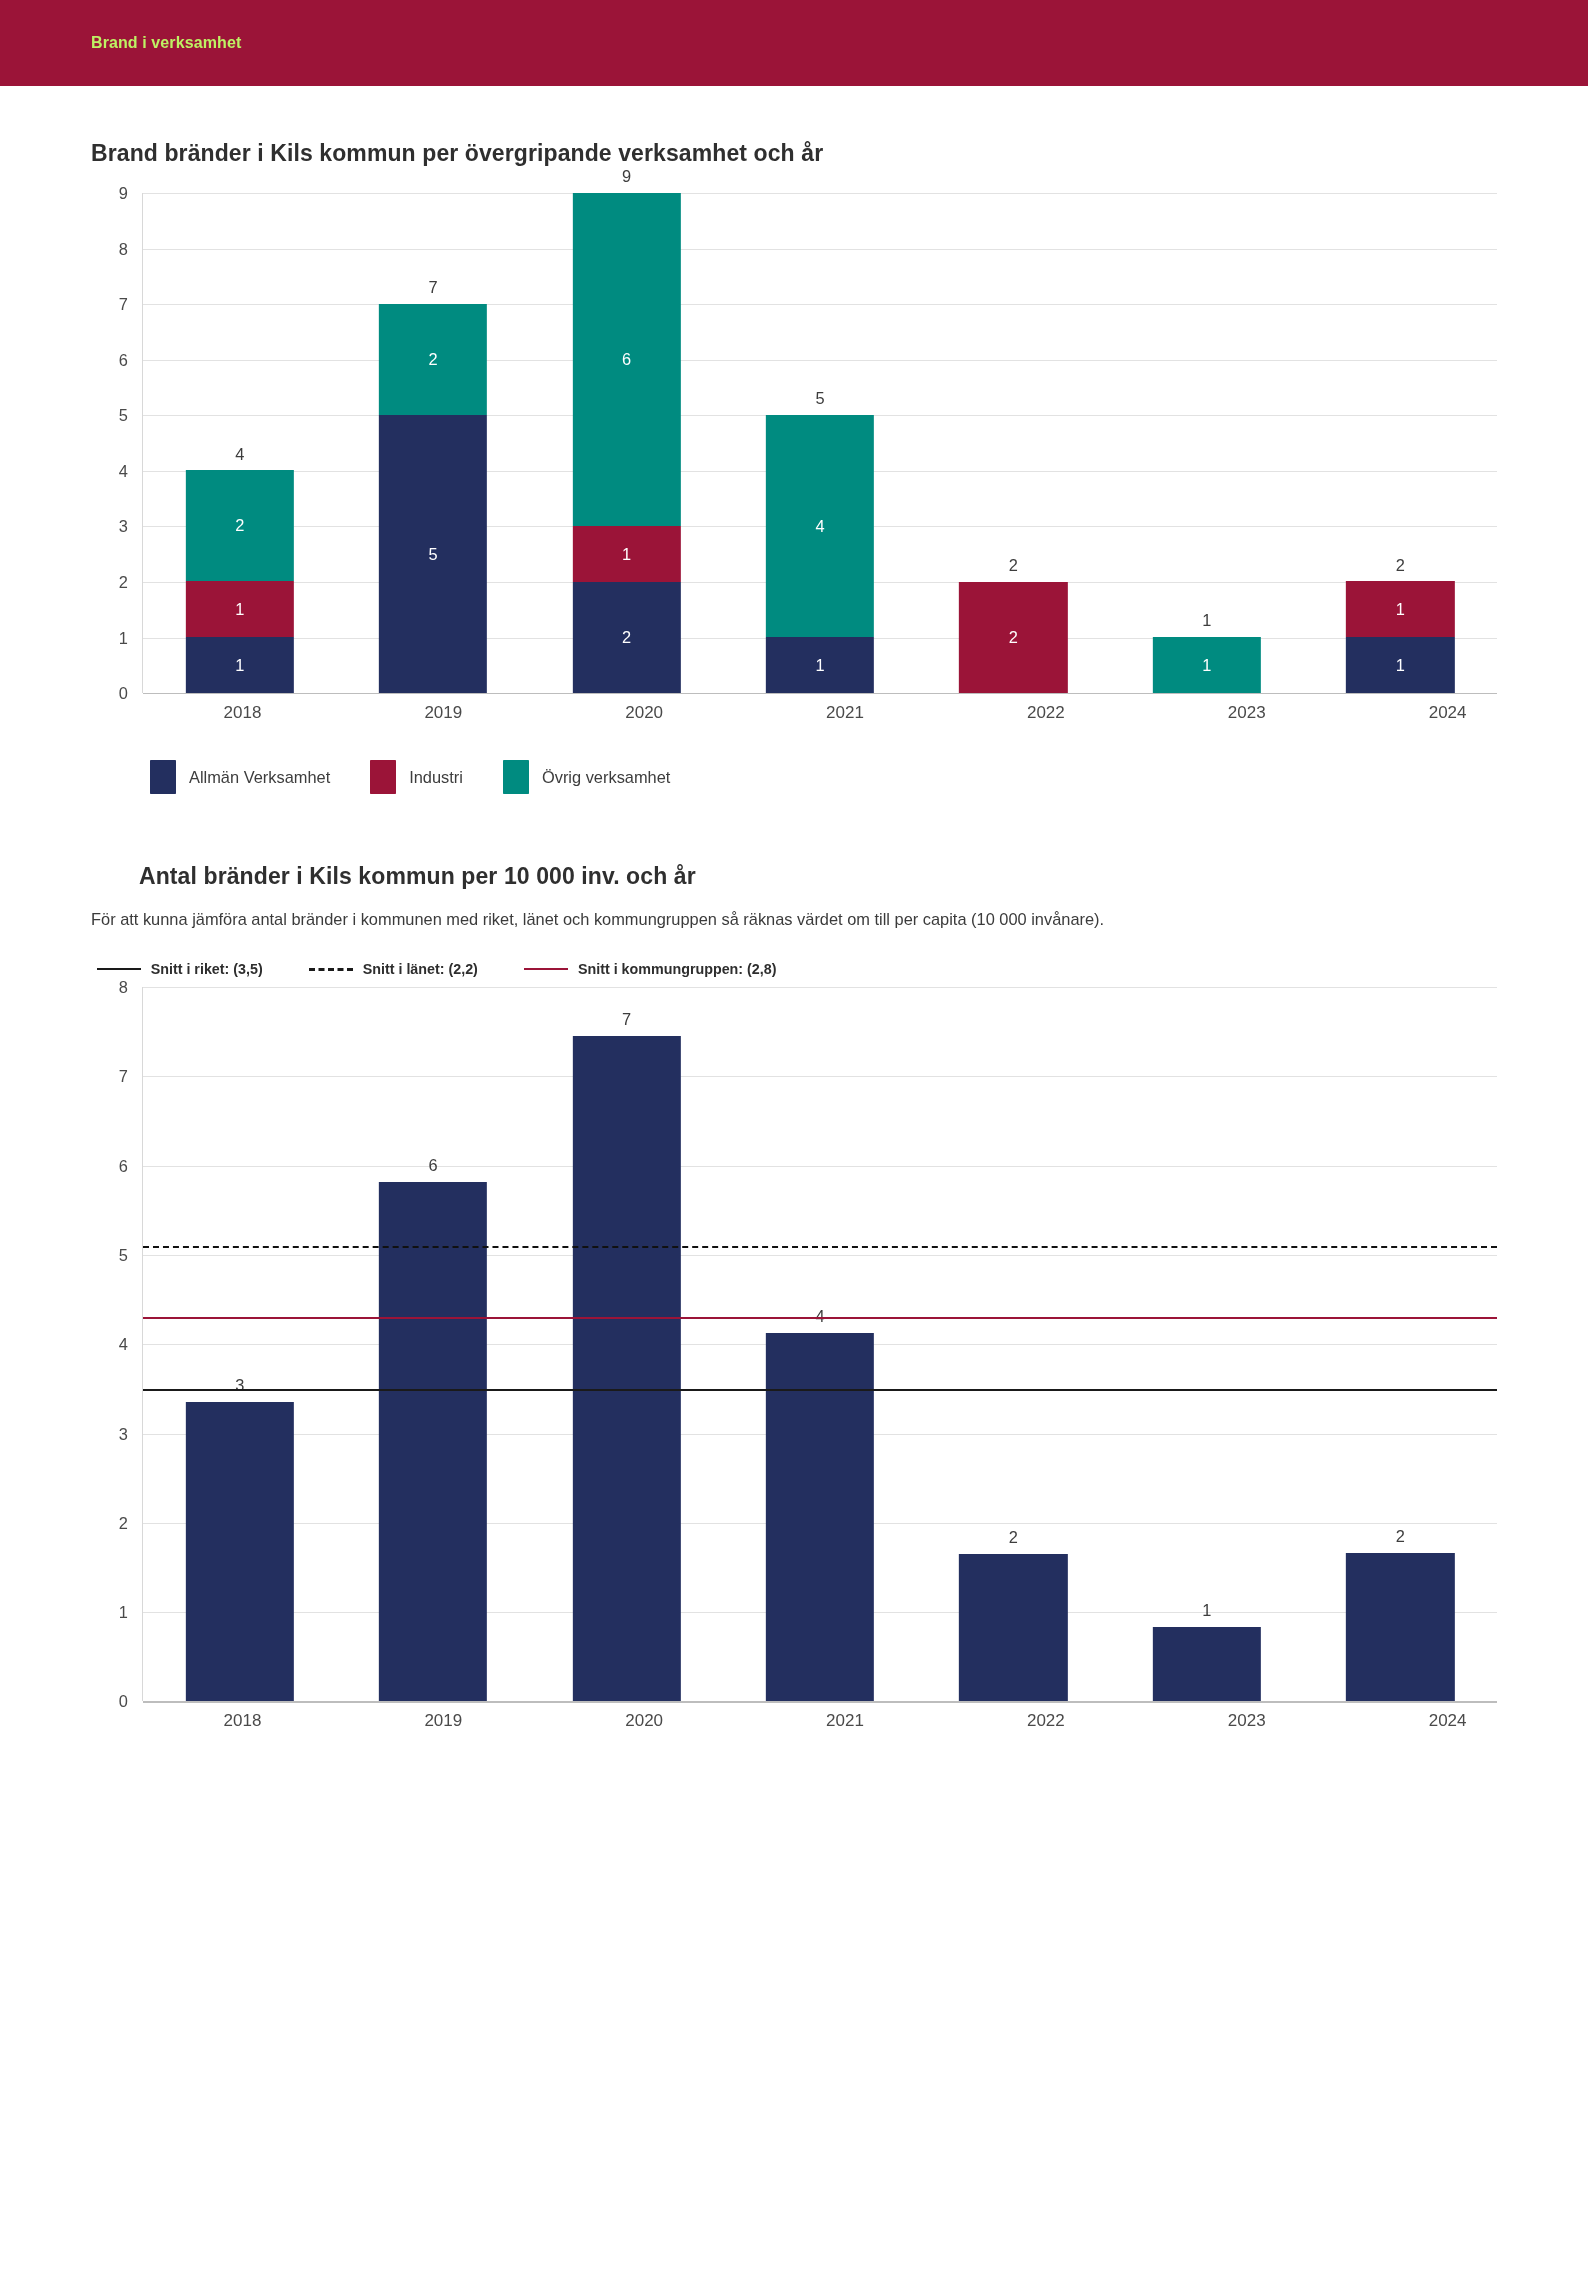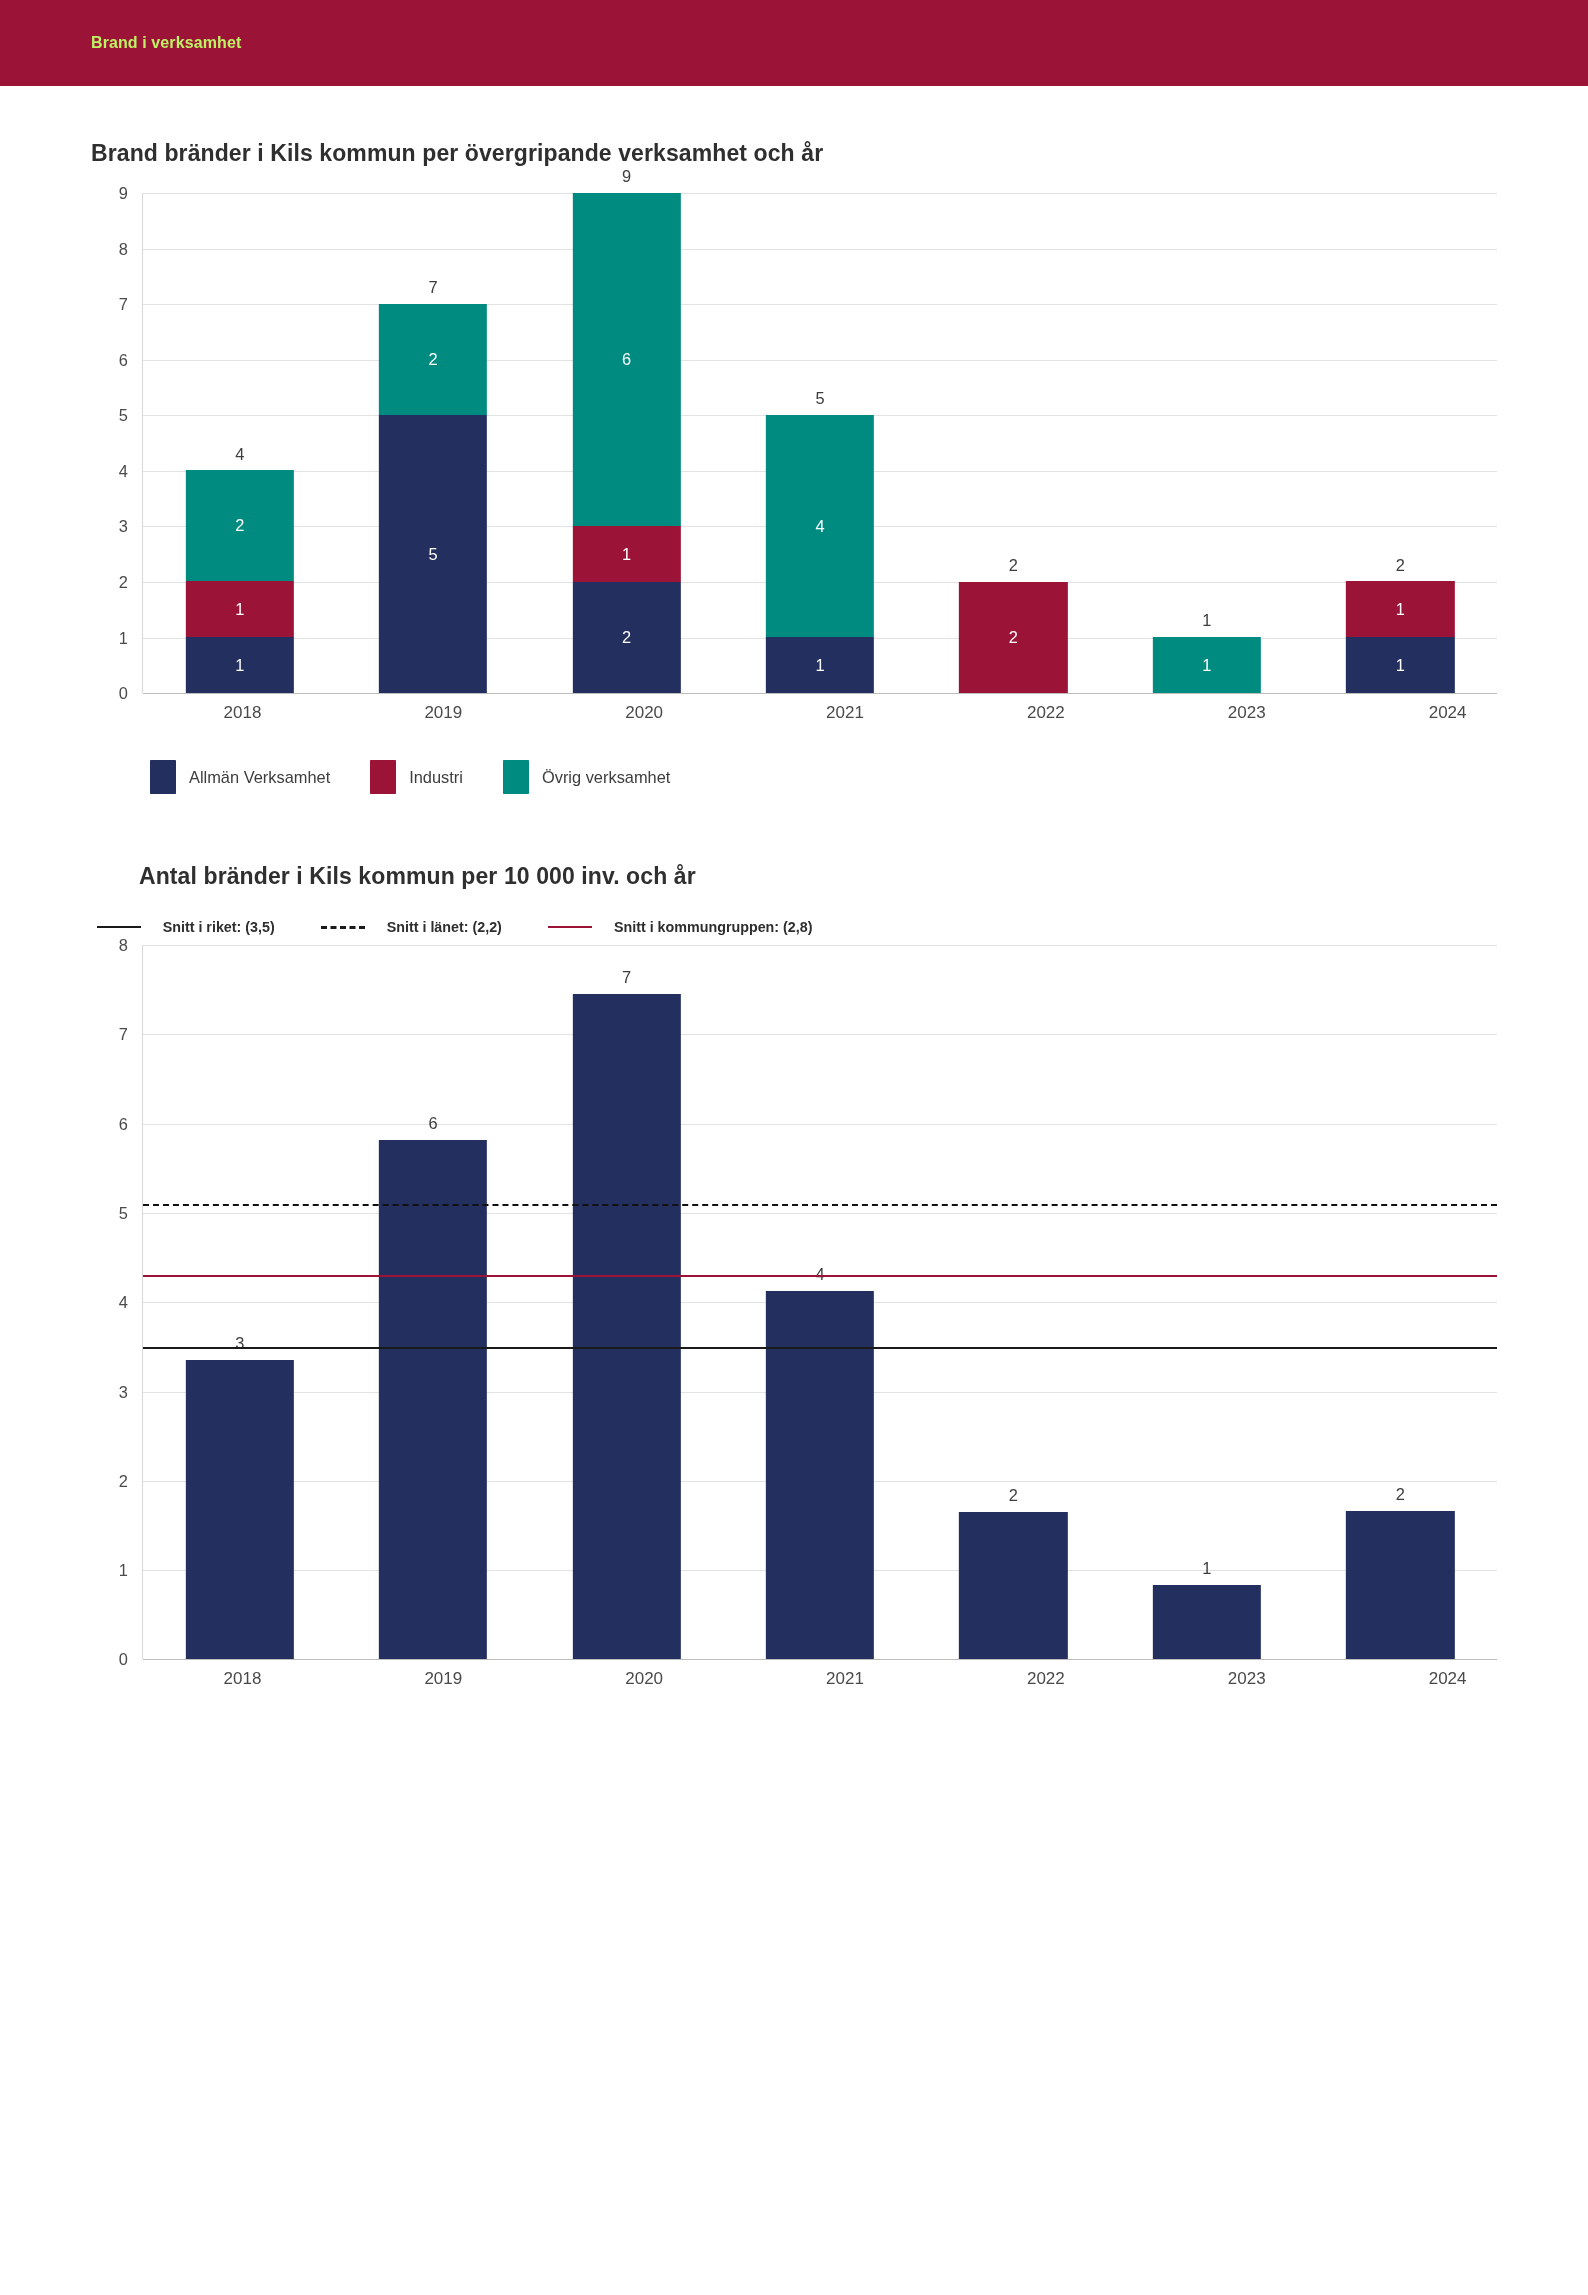--- a/index.html
+++ b/index.html
@@ -26,21 +26,21 @@
     margin:54px 0 0 0;letter-spacing:0.1px;
   }
   .sec-title.second{ margin-top:69px;margin-left:48px; }
   .sec-desc{
     font-size:16.4px;line-height:1.62;color:#3b3b3b;
     margin:15.7px 0 0 0;max-width:1422px;
   }
 
   
   .ref-legend{ display:flex;align-items:center;gap:46px;margin:29px 0 5.7px 5.7px; }
-  .ref-item{ display:flex;align-items:center;gap:22px; }
+  .ref-item{ display:flex;align-items:center;gap:10px; }
   .ref-swatch{ width:44px;height:0; }
   .ref-swatch.solid{ border-top:2.9px solid #1a1a1a; }
   .ref-swatch.dashed{ border-top:3.6px dashed #1a1a1a; }
   .ref-swatch.crimson{ border-top:2.9px solid #9B1438; }
   .ref-label{ font-size:14.3px;font-weight:bold;color:#2e2e2e;white-space:nowrap; }
 
   
   .chart{ position:relative;margin-top:26px; }
   .plot-wrap{ position:relative; }
   .ylabels{ position:absolute;left:0;top:0;width:44px;height:100%; }
@@ -225,20 +225,21 @@
       <div class="legend-item">
         <span class="legend-swatch" style="background: rgb(0, 139, 128);"></span>
         <span class="legend-label">Övrig verksamhet</span>
       </div>
     </div>
 </div>
 
 <div class="section">
 
   <h2 class="sec-title second">Antal bränder i Kils kommun per 10 000 inv. och år</h2>
+  <p class="sec-desc">För att kunna jämföra antal bränder i kommunen med riket, länet och kommungruppen så räknas värdet om till per capita (10 000 invånare).</p>
 
   <div class="ref-legend" id="c2-reflegend">
       <div class="ref-item">
         <span class="ref-swatch solid"></span>
         <span class="ref-label">Snitt i riket: (3,5)</span>
       </div>
       <div class="ref-item">
         <span class="ref-swatch dashed"></span>
         <span class="ref-label">Snitt i länet: (2,2)</span>
       </div>

